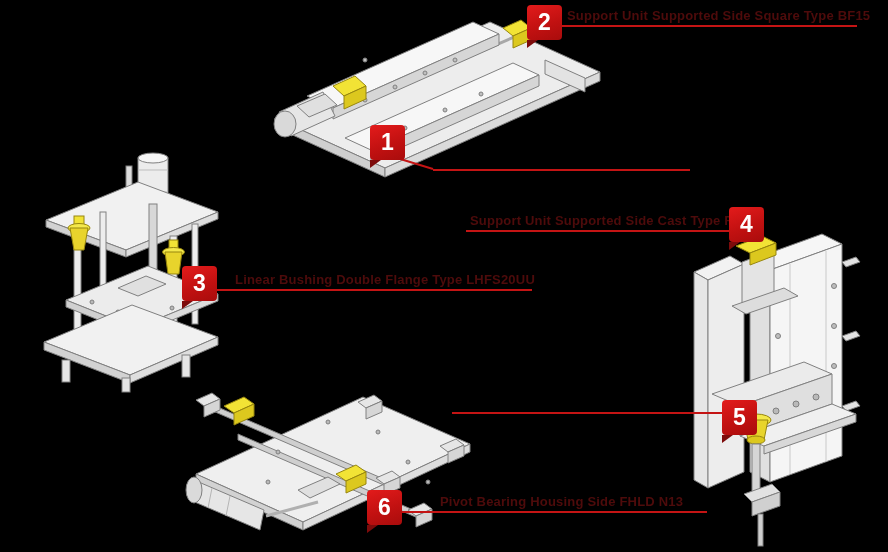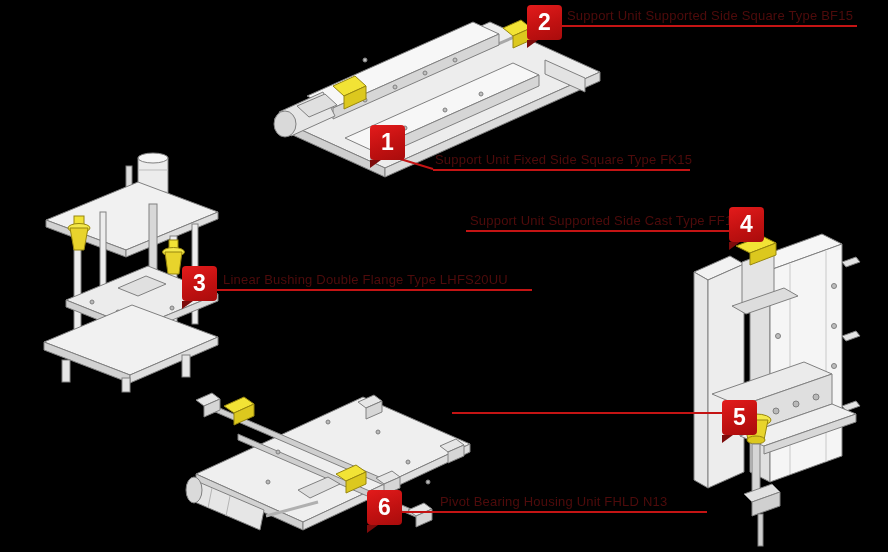--- a/index.html
+++ b/index.html
@@ -6,21 +6,21 @@
   .stage{position:relative;width:888px;height:552px;background:#000;overflow:hidden;
          font-family:"Liberation Sans",sans-serif;}
   .machine{position:absolute;}
   .callout{position:absolute;width:35px;height:35px;border-radius:4px;
            background:linear-gradient(160deg,#e31b1b 0%,#c21111 55%,#a90c0c 100%);
            display:flex;align-items:center;justify-content:center;z-index:5;}
   .callout::after{content:"";position:absolute;left:0;top:100%;width:0;height:0;
            border-top:8px solid #7d0b0b;border-right:11px solid transparent;}
   .callout .num{color:#ffffff;font-weight:bold;font-size:23px;line-height:1;}
   .lbl{position:absolute;height:16px;line-height:16px;font-size:13px;color:#4e0b0b;
-       white-space:nowrap;letter-spacing:.2px;z-index:4;}
+       white-space:nowrap;letter-spacing:.2px;z-index:4;font-weight:bold;}
   .lines{position:absolute;left:0;top:0;z-index:3;}
   svg{display:block;}
 </style>
 </head>
 <body>
 
 <div class="stage">
 
   <svg class="machine" style="left:245px;top:0px" width="380" height="180" viewBox="0 0 380 180">
     <g stroke="#808080" stroke-width="1">
@@ -243,19 +243,18 @@
   <div class="callout" style="left:729px;top:207px">
     <span class="num">4</span>
   </div>
   <div class="callout" style="left:722px;top:400px">
     <span class="num">5</span>
   </div>
   <div class="callout" style="left:367px;top:490px">
     <span class="num">6</span>
   </div>
 
-  <div class="lbl" style="left:435px;top:152px">Support Unit Fixed Side Square Type FK15</div>
   <div class="lbl" style="left:567px;top:8px">Support Unit Supported Side Square Type BF15</div>
-  <div class="lbl" style="left:223px;top:272px">Linear Bushing Double Flange Type LHFS20UU</div>
+  <div class="lbl" style="left:235px;top:272px">Linear Bushing Double Flange Type LHFS20UU</div>
   <div class="lbl" style="left:470px;top:213px">Support Unit Supported Side Cast Type FF15</div>
-  <div class="lbl" style="left:440px;top:494px">Pivot Bearing Housing Unit FHLD N13</div>
+  <div class="lbl" style="left:440px;top:494px">Pivot Bearing Housing Side FHLD N13</div>
 
 </div>
 
 </body></html>

